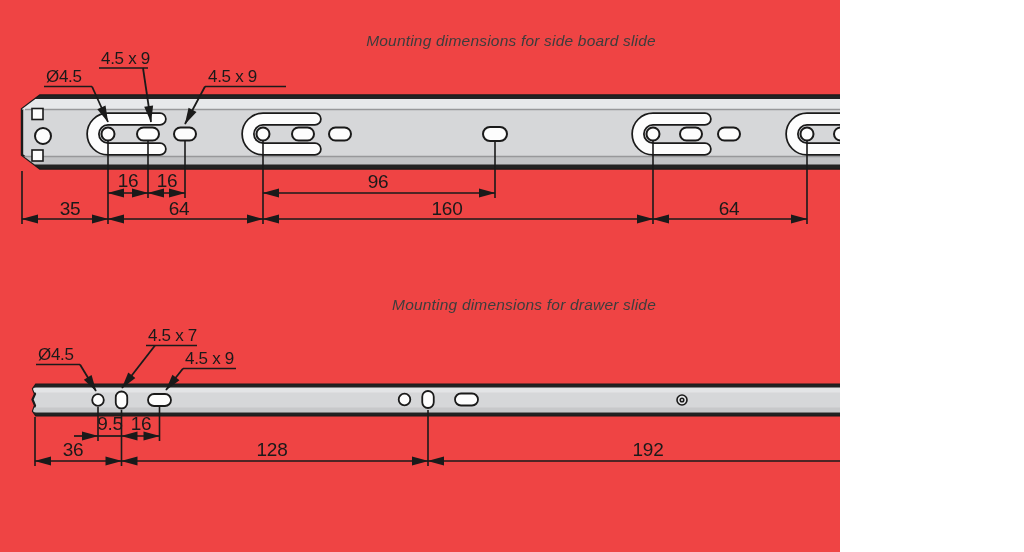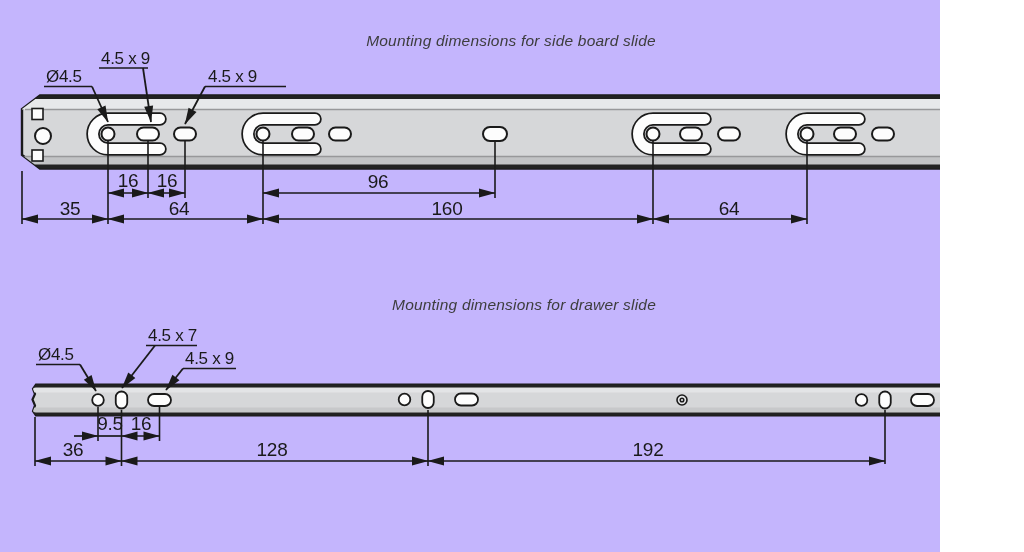--- a/index.html
+++ b/index.html
@@ -1,16 +1,16 @@
 <!DOCTYPE html>
 <html><head>
 <meta charset="utf-8">
 <style>
   html,body{margin:0;padding:0;background:#ffffff;}
-  .canvas-wrap{width:940px;height:552px;position:relative;background:#c4b5fd;overflow:hidden;}
+  .canvas-wrap{width:840px;height:552px;position:relative;background:#ef4444;overflow:hidden;}
   svg{display:block;}
   text{font-family:"Liberation Sans","DejaVu Sans",sans-serif;fill:#1a1a1a;}
   .dim-text{font-size:19px;letter-spacing:-0.3px;}
   .label-text{font-size:17px;letter-spacing:-0.3px;}
   .title-text{font-size:15.5px;font-style:italic;fill:#3d3d3d;letter-spacing:0.2px;}
   .dimline{stroke:#1a1a1a;stroke-width:1.7;fill:none;}
   .extline{stroke:#1a1a1a;stroke-width:1.6;fill:none;}
   .leader{stroke:#1a1a1a;stroke-width:1.8;fill:none;}
   .underline{stroke:#1a1a1a;stroke-width:1.7;}
   .hole{fill:#fdfdfd;stroke:#1a1a1a;}

